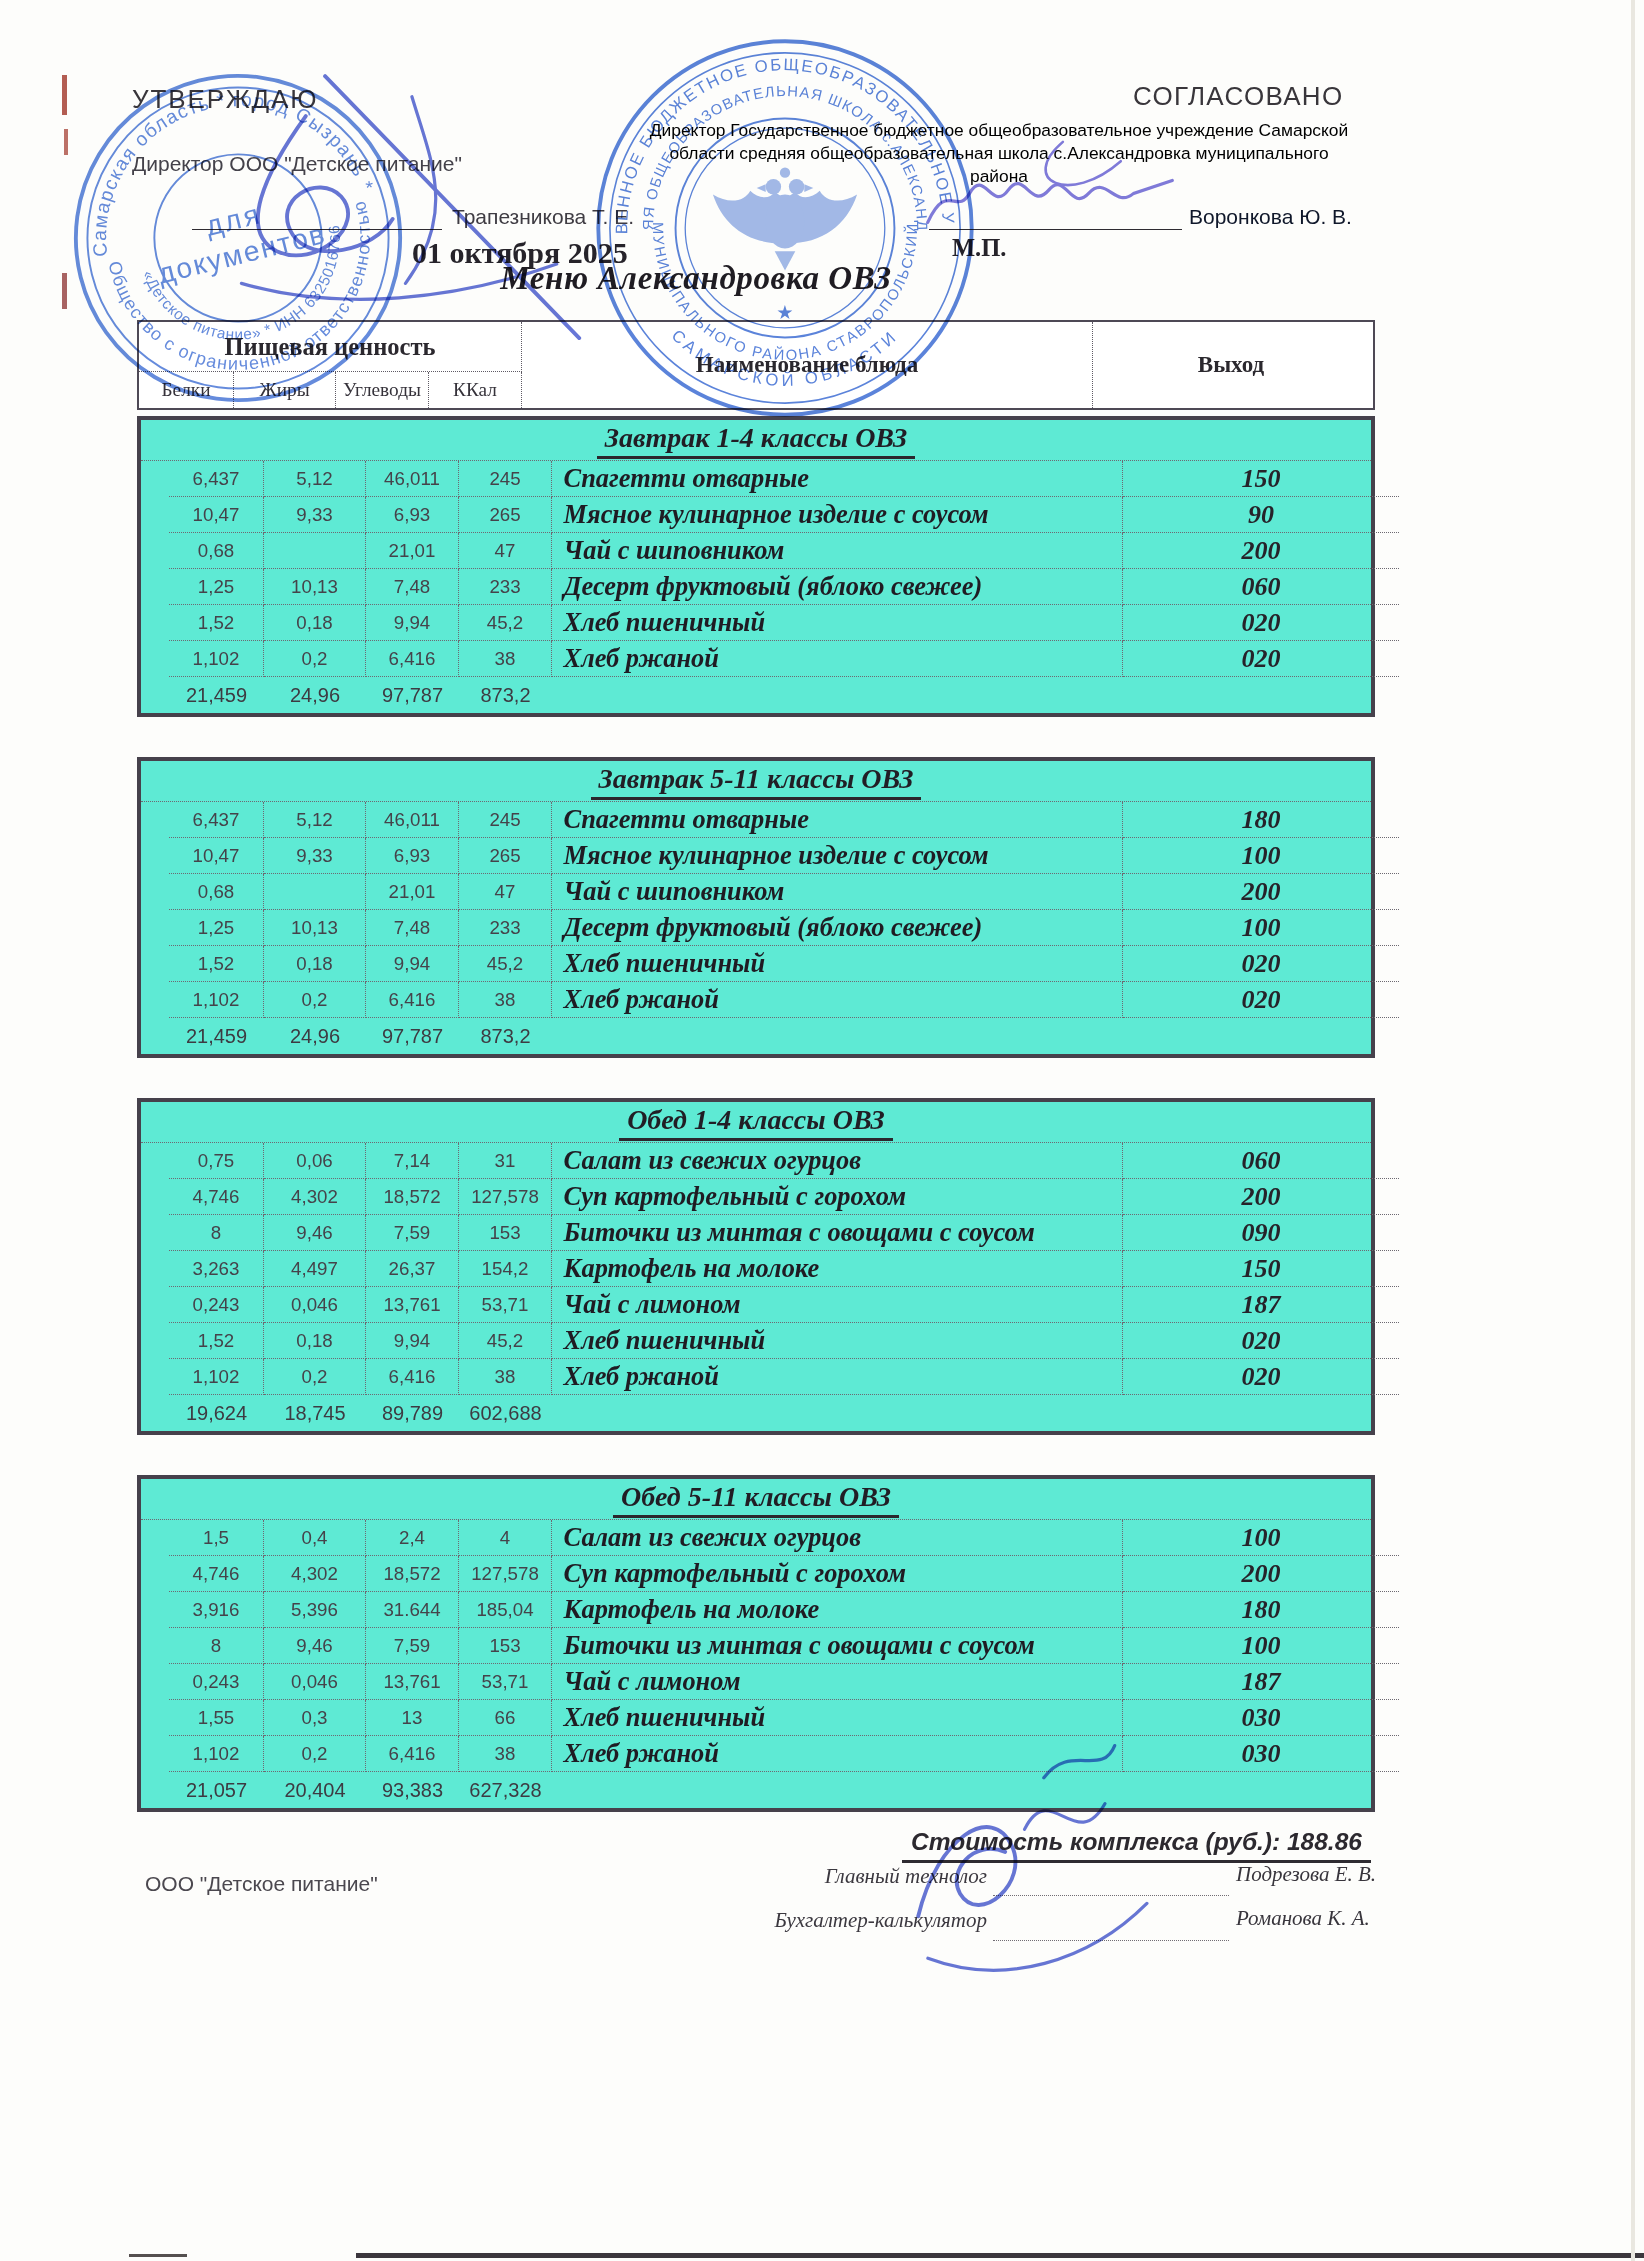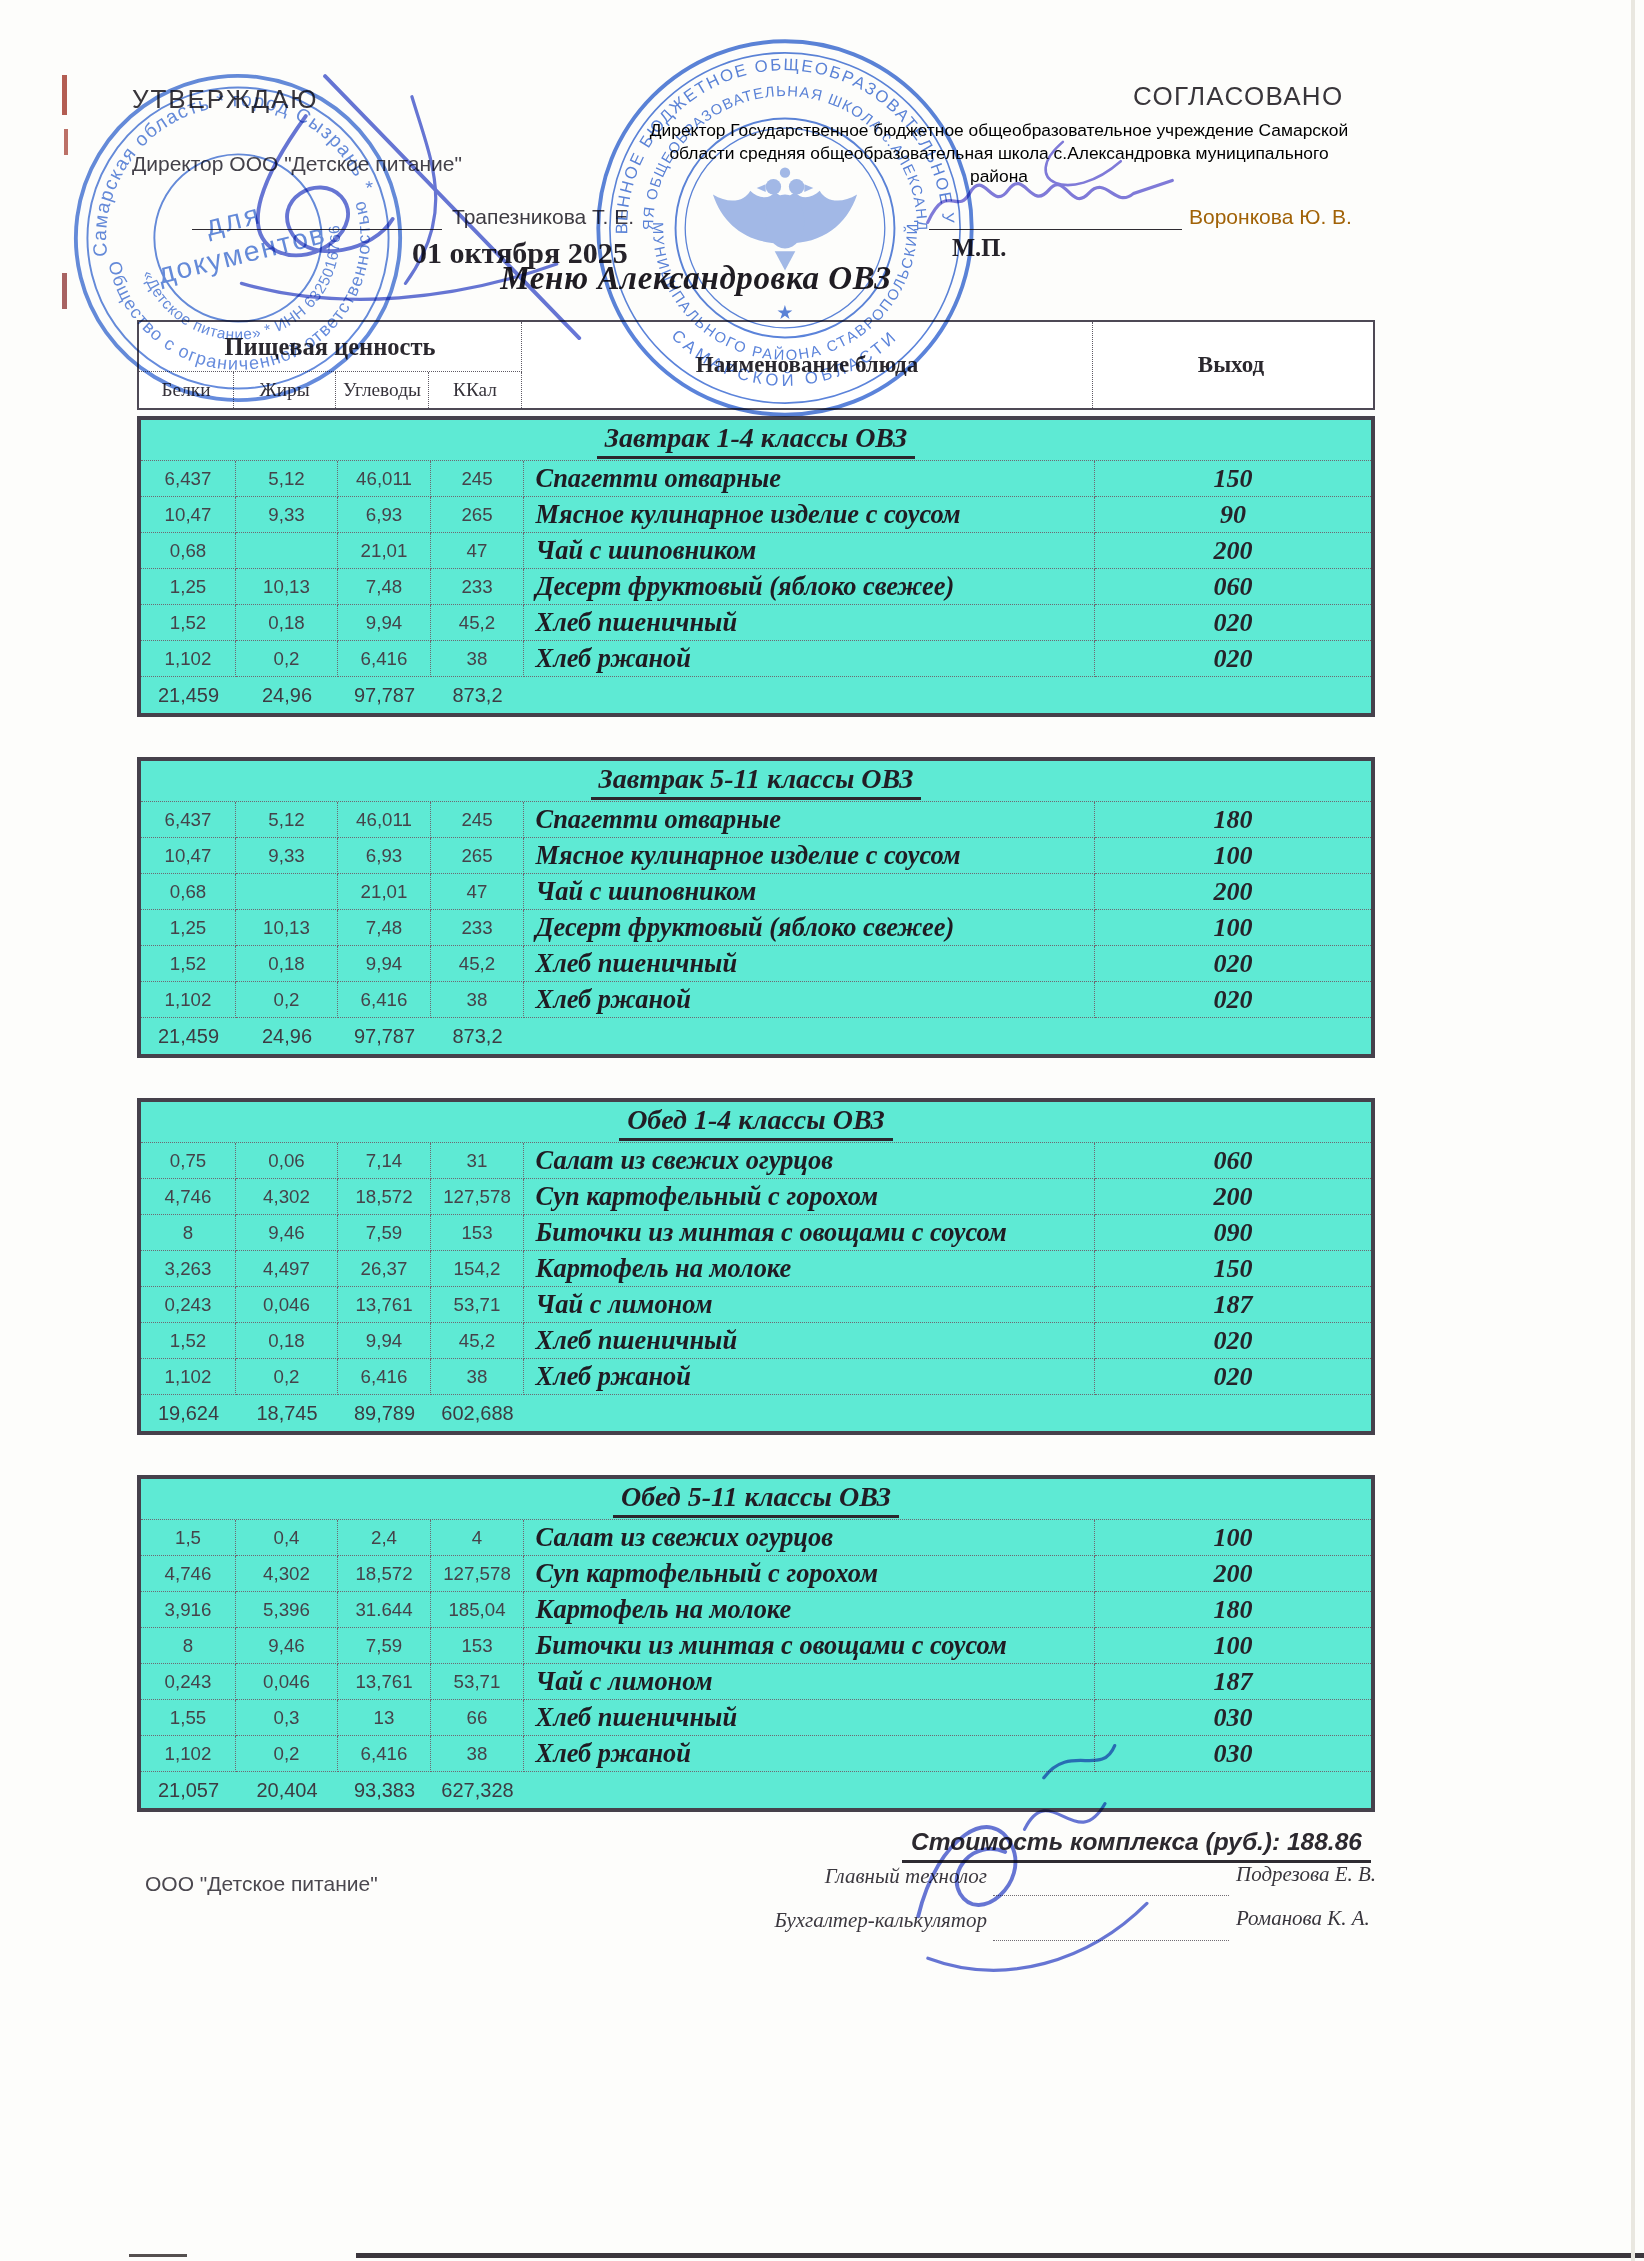--- a/index.html
+++ b/index.html
@@ -8,35 +8,35 @@
   .abs{position:absolute;}
 
   
   .approve-label{left:132px;top:84px;font-family:"Liberation Sans",sans-serif;font-size:26px;
                  letter-spacing:1.9px;color:#39363b;}
   .approver-title{left:132px;top:152px;font-family:"Liberation Sans",sans-serif;font-size:21px;color:#44424a;}
   .sig-line{border-top:1.9px solid #2e2b31;height:0;}
   .sig-line-left{left:192px;top:229px;width:250px;}
   .sig-line-right{left:929px;top:229px;width:253px;}
   .approver-name{left:452px;top:205px;font-family:"Liberation Sans",sans-serif;font-size:21px;color:#3f3c43;}
-  .agree-name{left:1189px;top:205px;font-family:"Liberation Sans",sans-serif;font-size:21px;color:#a16207;}
+  .agree-name{left:1189px;top:205px;font-family:"Liberation Sans",sans-serif;font-size:21px;color:#0f172a;}
   .doc-date{left:412px;top:236px;font-size:30px;font-weight:bold;color:#26232a;}
   .agree-label{left:1133px;top:81px;font-family:"Liberation Sans",sans-serif;font-size:26px;
                letter-spacing:1.3px;color:#39363b;}
   .agree-block{left:641px;top:119px;width:716px;font-family:"Liberation Sans",sans-serif;
                font-size:17.4px;line-height:23px;color:#000000;}
   .agree-block .l1,.agree-block .l2{text-align:center;}
   .agree-block .l3{text-align:right;padding-right:108px;}
   .seal-mark{left:952px;top:234px;font-size:24.5px;font-weight:bold;color:#26232a;}
   .doc-title{left:271px;top:260px;width:850px;text-align:center;font-size:33px;font-weight:bold;
              font-style:italic;letter-spacing:0.6px;color:#1f1c22;}
 
   
   .tables-wrap{left:137px;top:320px;width:1238px;}
-  .cols{display:grid;grid-template-columns:95px 102px 93px 93px 571px 276px;}
+  .cols{display:grid;grid-template-columns:95px 102px 93px 93px 571px 276px;margin-left:28px;}
   .header-table{border:2.6px solid #4e4955;display:grid;background:#fff;
                 grid-template-columns:95px 102px 93px 93px 571px 276px;grid-template-rows:50px 36px;}
   .ht-cell{display:flex;align-items:center;justify-content:center;}
   .ht-nutrition{grid-column:1/5;grid-row:1;border-bottom:1.9px dotted #5e5a64;border-right:1.9px dotted #5e5a64;
                 font-size:24.5px;font-weight:bold;}
   .ht-sub{grid-row:2;border-right:1.9px dotted #5e5a64;font-size:19.3px;color:#35323a;}
   .ht-dish{grid-column:5;grid-row:1/3;border-right:1.9px dotted #5e5a64;font-size:23px;font-weight:bold;}
   .ht-output{grid-column:6;grid-row:1/3;font-size:23px;font-weight:bold;}
 
   .menu-section{border:4.5px solid #46414b;background:#5eead4;margin-top:40px;}

